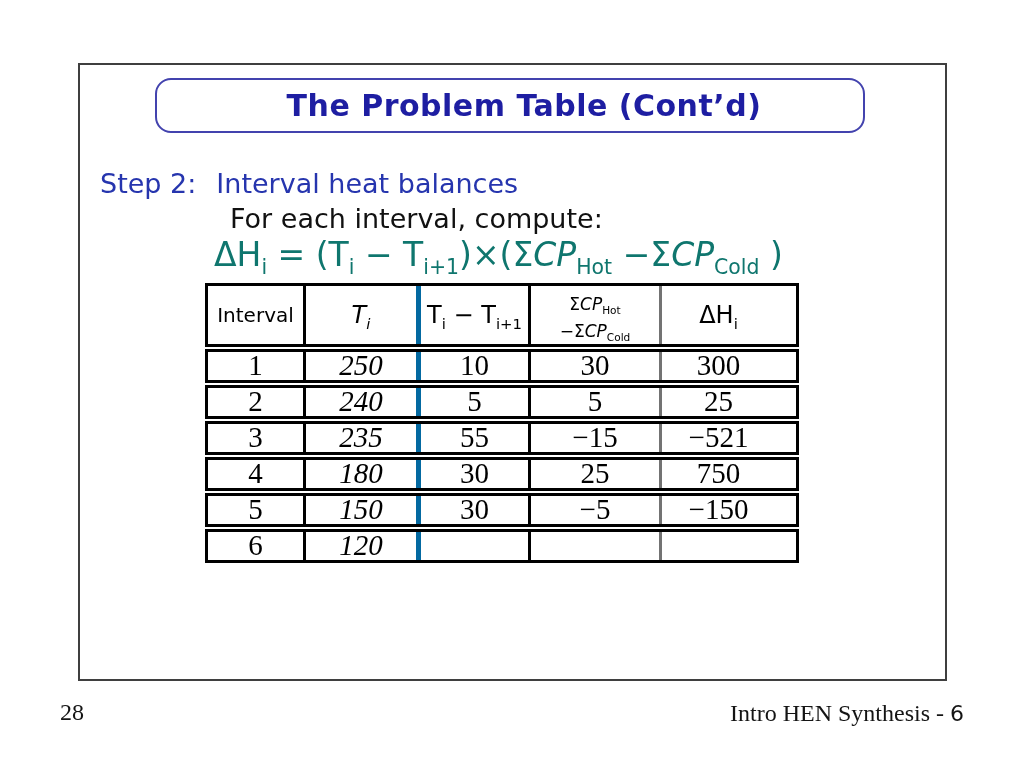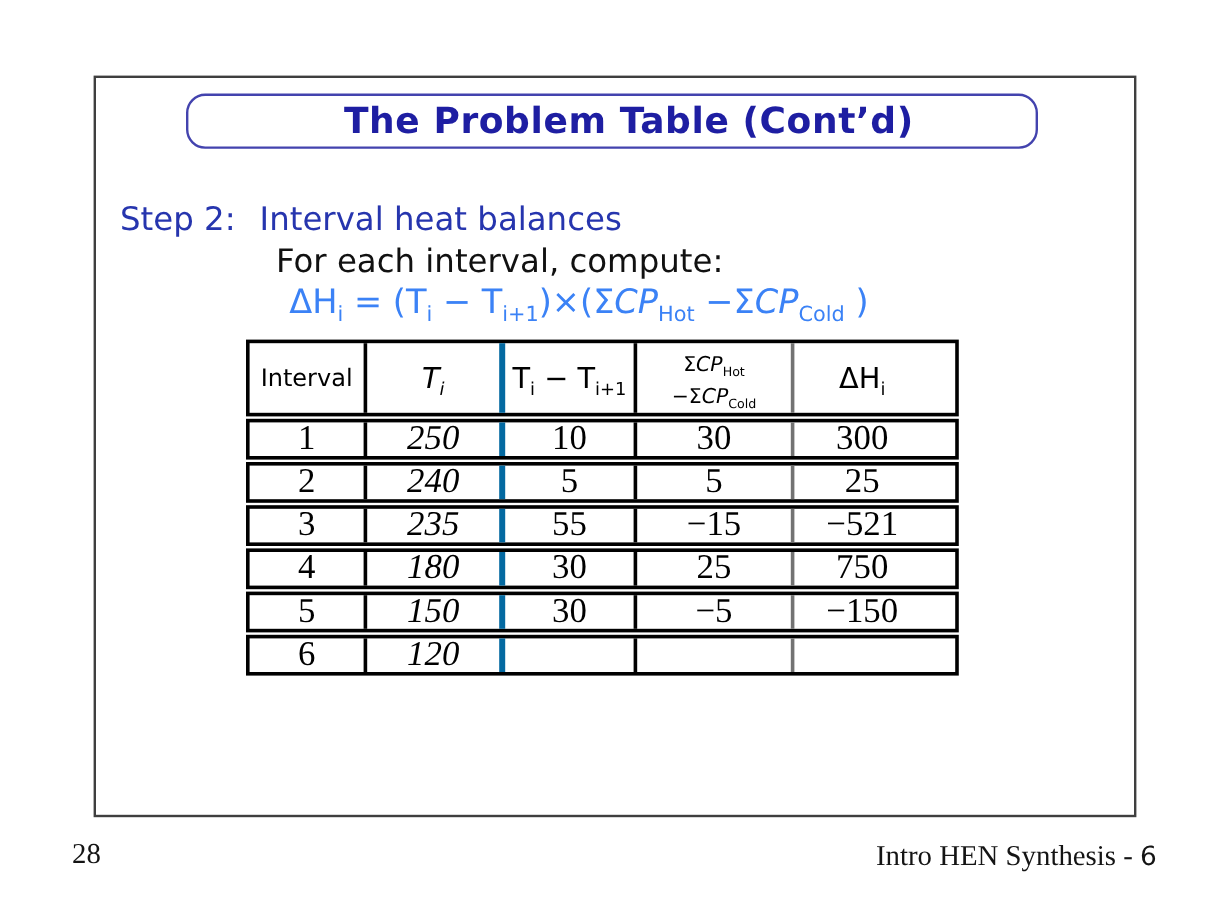--- a/index.html
+++ b/index.html
@@ -14,21 +14,21 @@
   .slide-frame {
     position: absolute;
     left: 78px; top: 63px;
     width: 869px; height: 618px;
     border: 2px solid #3f3f3f;
     background: #ffffff;
   }
   .title-box {
     position: absolute;
     left: 75px; top: 13px;
-    width: 710px; height: 46px;
+    width: 710px; height: 55px;
     border: 2px solid #4343ae;
     border-radius: 16px;
     display: flex; align-items: center; justify-content: center; padding-left: 28px;
   }
   .title-text {
     font-size: 30px; font-weight: bold;
     color: #1e1ea2;
     letter-spacing: 0.5px;
     white-space: nowrap;
   }
@@ -43,23 +43,23 @@
   .step-line2 {
     position: absolute;
     left: 150px; top: 138px;
     font-size: 27px;
     color: #111111;
     white-space: nowrap;
     text-align: right;
   }
   .formula {
     position: absolute;
-    left: 161px; top: 170px;
-    font-size: 28px;
-    color: #3b82f6;
+    left: 134px; top: 170px;
+    font-size: 33px;
+    color: #0f766e;
     white-space: nowrap;
   }
   .formula sub, .hdr sub {
     font-size: 0.62em;
     line-height: 0;
   }
   .it { font-style: italic; }
   
   .ptable {
     position: absolute;

